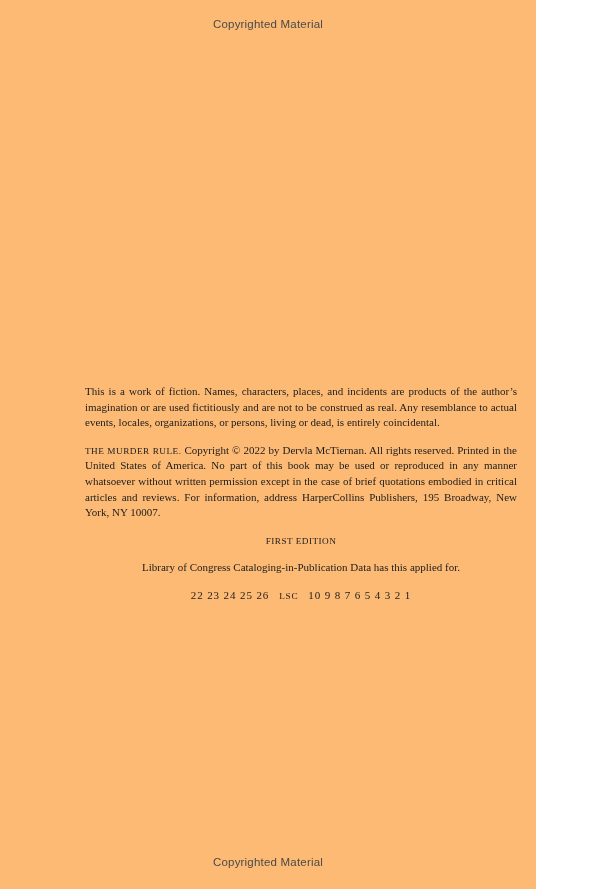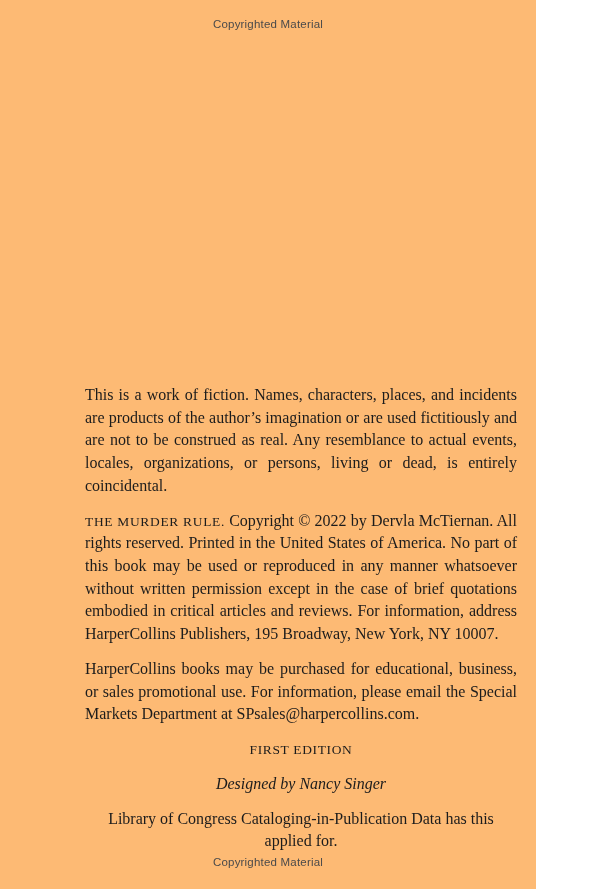--- a/index.html
+++ b/index.html
@@ -27,21 +27,21 @@
     letter-spacing: 0.2px;
   }
   .notice.top { top: 18px; }
   .notice.bottom { top: 856px; }
 
   .text-block {
     position: absolute;
     left: 85px;
     top: 384px;
     width: 432px;
-    font-size: 16px;
+    font-size: 11px;
     line-height: 1.42;
   }
   .text-block p {
     margin: 0 0 12px 0;
     text-align: justify;
     hyphens: auto;
     -webkit-hyphens: auto;
   }
   .text-block p.no-justify {
     text-align: center;
@@ -72,27 +72,26 @@
 <div class="page">
 
   <div class="notice top">Copyrighted Material</div>
 
   <div class="text-block">
 
     <p>This is a work of fiction. Names, characters, places, and incidents are products of the author’s imagination or are used fictitiously and are not to be construed as real. Any resemblance to actual events, locales, organizations, or persons, living or dead, is entirely coincidental.</p>
 
     <p><span class="sc">THE MURDER RULE.</span> <span>Copyright © 2022 by Dervla McTiernan. All rights reserved. Printed in the United States of America. No part of this book may be used or reproduced in any manner whatsoever without written permission except in the case of brief quotations embodied in critical articles and reviews. For information, address HarperCollins Publishers, 195 Broadway, New York, NY 10007.</span></p>
 
-    <p>HarperCollins books may be purchased for educational, business, or sales promotional use. For information, please email the Special Markets Department at SPsales@harpercollins.com.</p>
 
     <p class="no-justify"><span class="sc">FIRST EDITION</span></p>
 
-    <p class="no-justify designer">Designed by Nancy Singer</p>
 
     <p class="no-justify">Library of Congress Cataloging-in-Publication Data has this applied for.</p>
 
 
+    <p class="no-justify print-line"><span>22 23 24 25 26</span><span class="sc gap">LSC</span><span>10 9 8 7 6 5 4 3 2 1</span></p>
 
   </div>
 
   <div class="notice bottom">Copyrighted Material</div>
 
 </div>
 
 </body></html>

